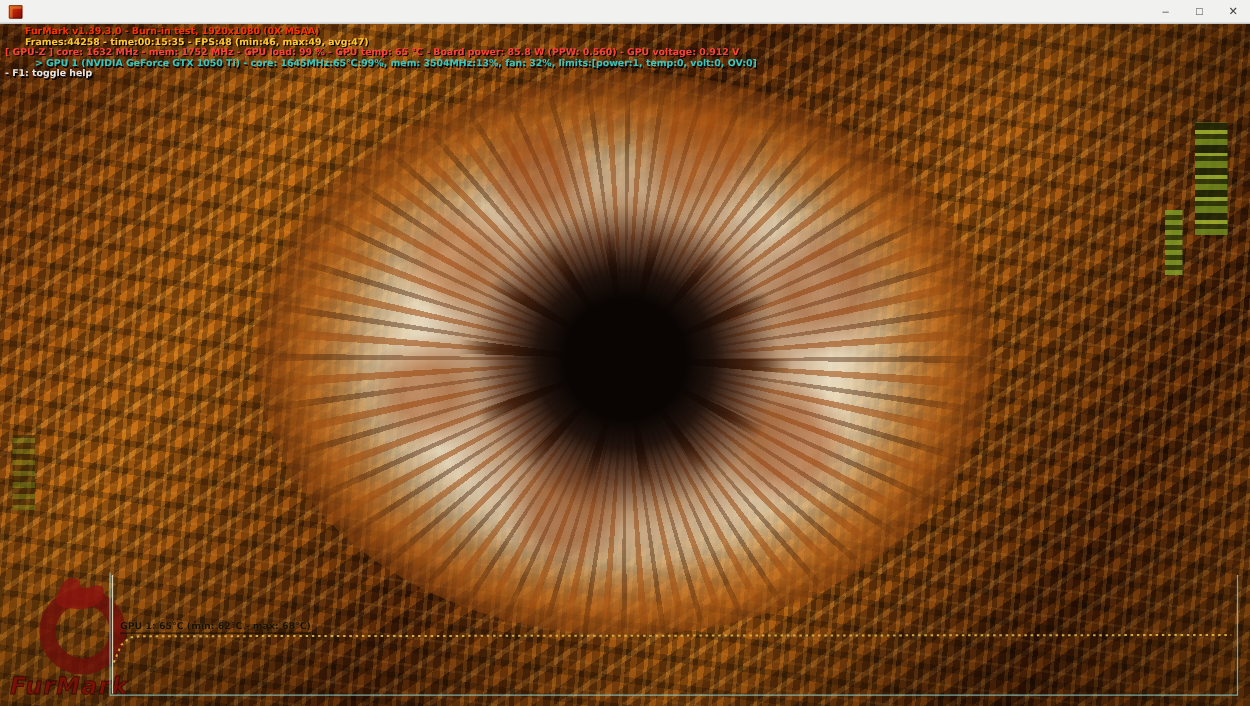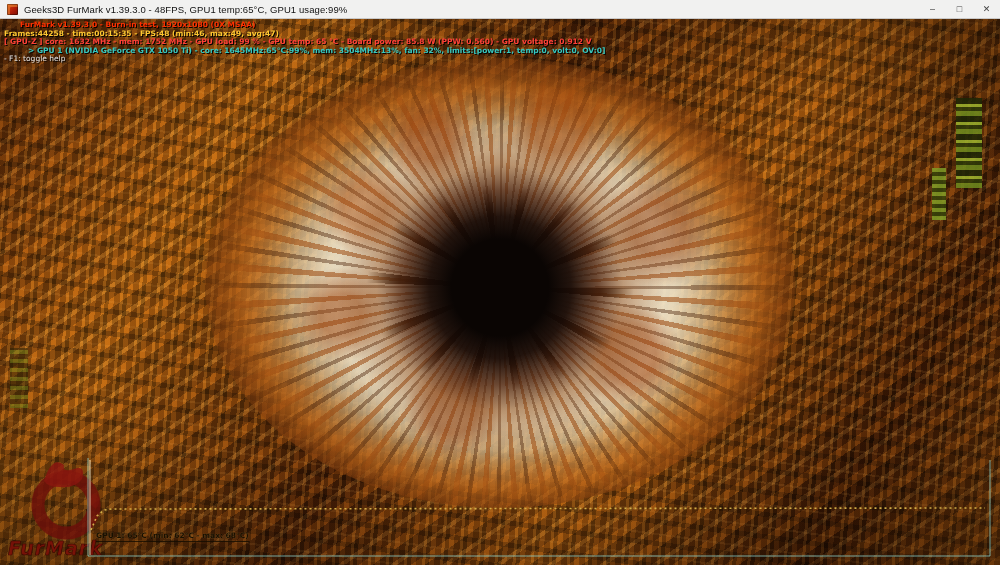--- a/index.html
+++ b/index.html
@@ -87,45 +87,44 @@
       rgba(134,70,22,.48) 33%, transparent 44%);
   }
   
   .osd{
     position:absolute;left:4px;top:3px;z-index:20;
     font-family:"DejaVu Sans",sans-serif;font-size:7.5px;font-weight:bold;
     line-height:8.6px;white-space:nowrap;
     text-shadow:1px 1px 0 rgba(0,0,0,.95);
   }
   .osd-l1{color:#ff3000;padding-left:16px;}
-  .osd-l2{color:#ffc832;}
+  .osd-l2{color:#ffc832;margin-left:16px;}
   .osd-l3{color:#ff4038;}
   .osd-l4{color:#3fa9f5;}
   .osd-l5{color:#35c8c0;margin-left:24px;}
-  .osd-l6{color:#e6e6e6;font-weight:normal;}
+  .osd-l6{color:#e6e6e6;font-weight:bold;}
   
   .graph-svg{position:absolute;inset:0;z-index:15;}
   .graph-label{
     position:absolute;left:96px;top:478px;z-index:16;
     font-family:"DejaVu Sans",sans-serif;font-size:7.5px;font-weight:bold;
     color:#181000;white-space:nowrap;
     text-shadow:0 0 1px rgba(255,220,140,.25);
-    border-bottom:1px solid rgba(20,12,0,.8);padding-bottom:1px;margin-top:35px;
+    border-bottom:1px solid rgba(20,12,0,.8);padding-bottom:1px;
   }
   
   .logo{position:absolute;left:4px;bottom:2px;width:120px;height:110px;z-index:10;opacity:.9;}
 </style>
 </head>
 <body>
 
 <div class="window">
 
   <div class="titlebar">
     <div class="app-icon"></div>
-    <div class="title-text">Geeks3D FurMark v1.39.3.0 - 48FPS, GPU1 temp:65°C, GPU1 usage:99%</div>
     <div class="caption-buttons">
       <div class="cbtn">–</div>
       <div class="cbtn">□</div>
       <div class="cbtn close">✕</div>
     </div>
   </div>
 
   <div class="viewport">
 
     <div class="bg-fractal"></div>

